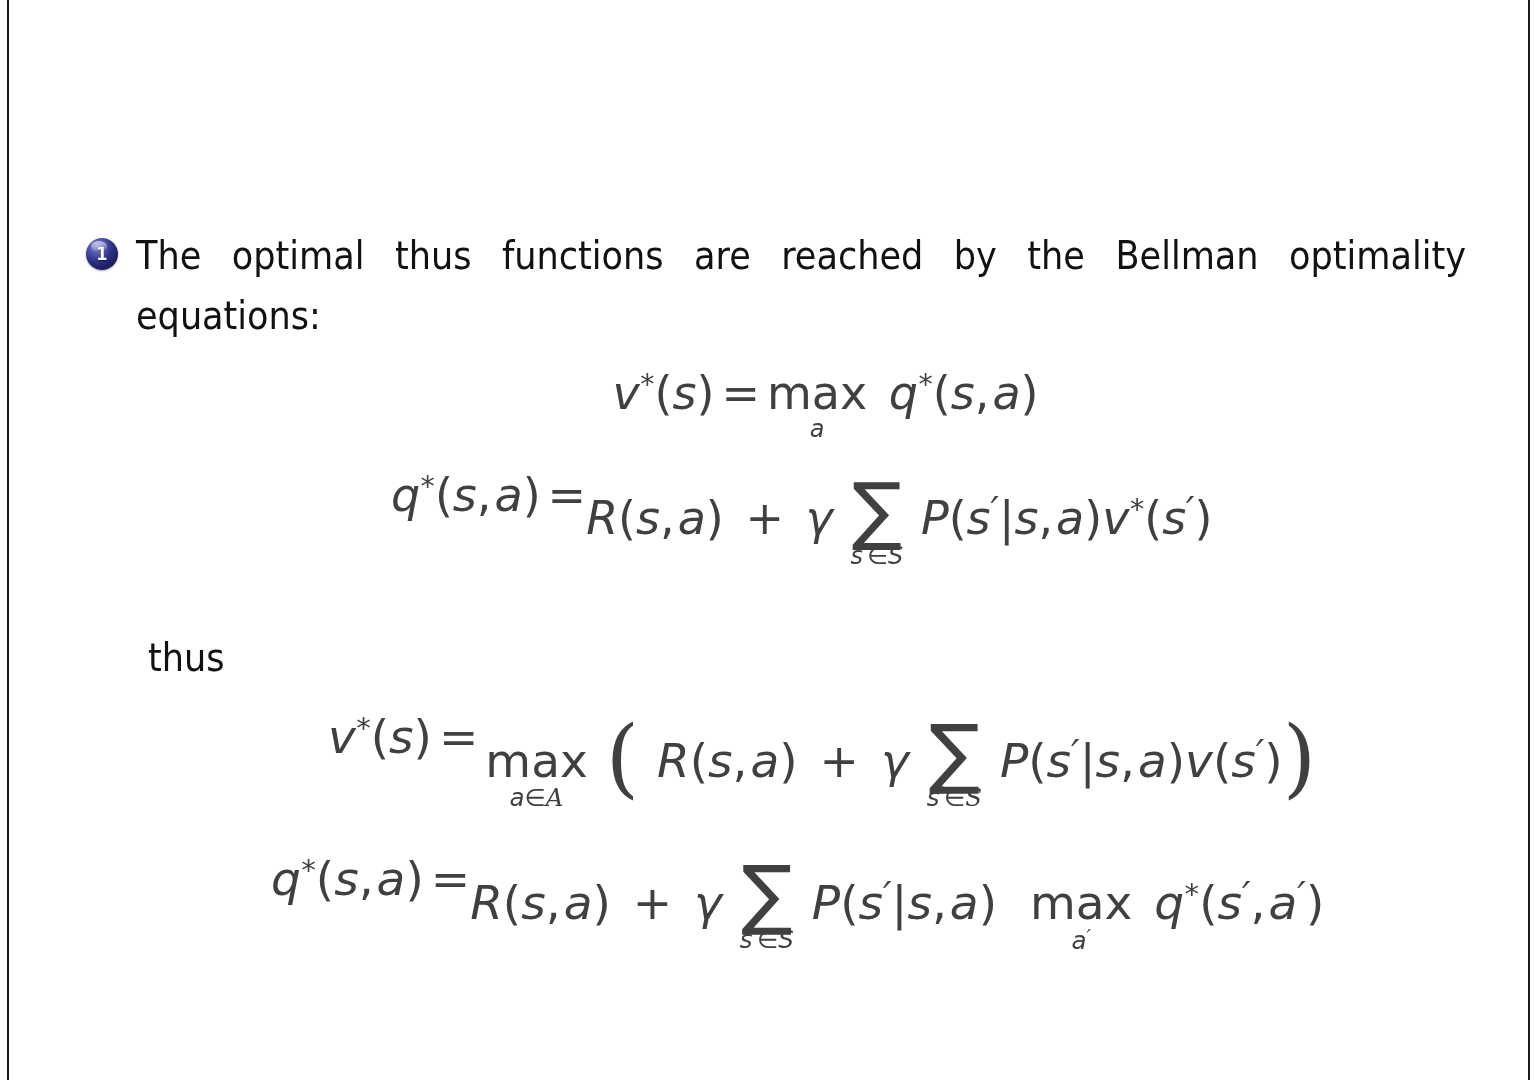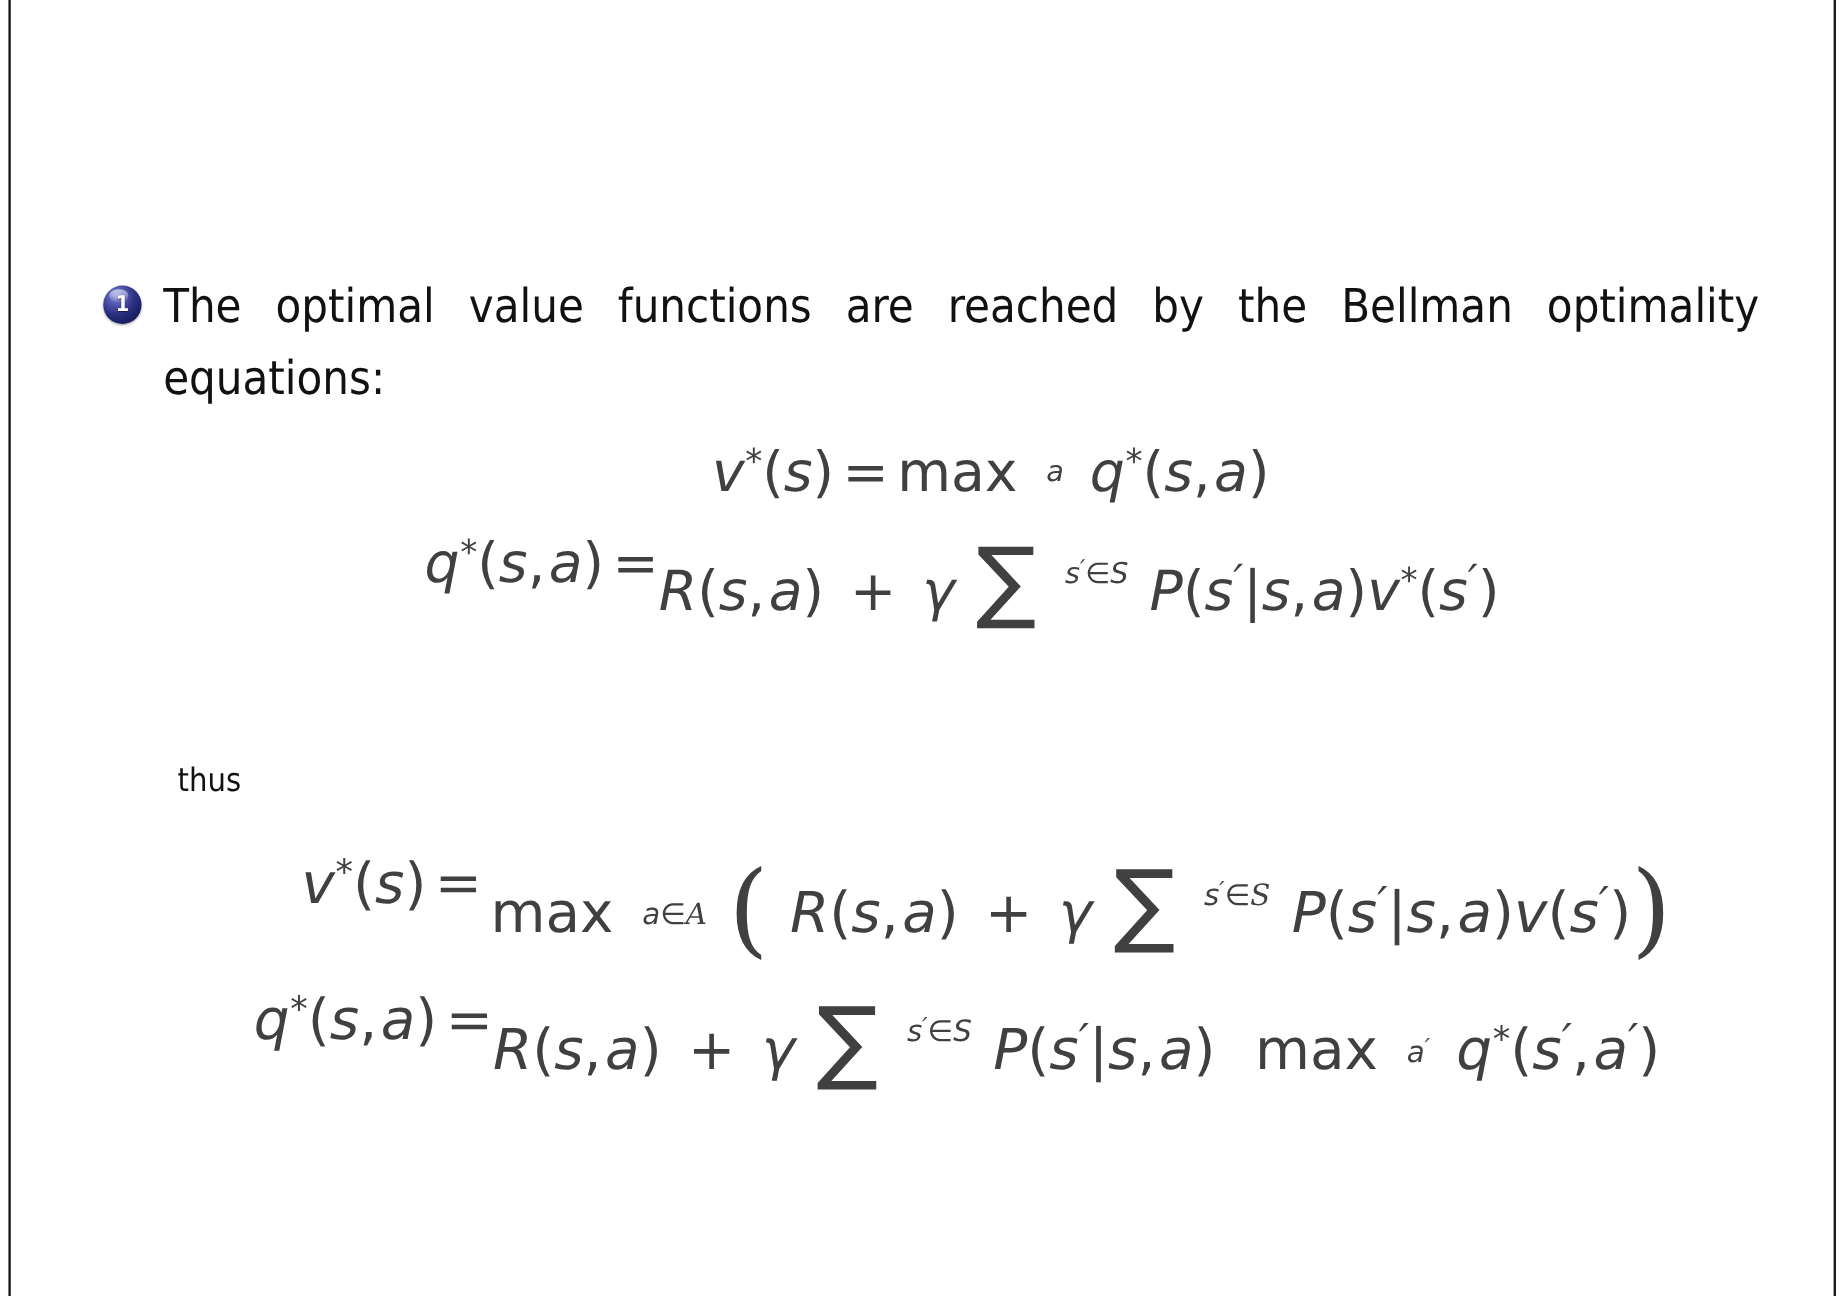--- a/index.html
+++ b/index.html
@@ -127,21 +127,21 @@
     text-align-last: left;
     word-spacing: 2px;
   }
 
   #thus-text {
     position: absolute;
     left: 148px;
     top: 497px;
     font-family: "DejaVu Sans Condensed", "Liberation Sans Narrow", "Liberation Sans", sans-serif;
     font-stretch: condensed;
-    font-size: 27px;
+    font-size: 39px;
     color: #111111;
   }
 
   
   .eqblock {
     position: absolute;
     width: 1536px;
     left: 16px;
     color: #404040;
     font-family: "DejaVu Sans", sans-serif;
@@ -172,25 +172,25 @@
     vertical-align: 0.30em;
     font-style: italic;
   }
   .paren { font-style: normal; }
   .thin { display: inline-block; width: 3px; }
   .med  { display: inline-block; width: 7px; }
 
   
   .oplimits {
     display: inline-flex;
+    flex-direction: column;
     align-items: center;
     vertical-align: baseline;
     position: relative;
     top: 0;
-    gap: 24px;
   }
   .oplimits > .opmain { line-height: 1; }
   .oplimits > .oplim {
     font-size: 0.52em;
     line-height: 1.05;
     margin-top: 1px;
     font-style: italic;
     white-space: nowrap;
   }
   .bigsum {
@@ -225,21 +225,21 @@
   <div class="frame-edge-left"></div>
   <div class="frame-edge-right"></div>
 
 
   <div id="body">
 
     <div class="bullet-row">
       <span class="enum-ball">
         <span class="enum-num">1</span>
       </span>
-      <span class="bullet-text">The optimal value functions are reached by the Bellman optimality equations:</span>
+      <span class="bullet-text">The optimal thus functions are reached by the Bellman optimality equations:</span>
     </div>
 
     <div class="eqblock mathsize-1" style="top:232px;">
 
       <div class="eqrow" style="margin-bottom:30px;">
         <span class="lhs" style="width:185px;">
           <span class="mi">v</span><span class="star">*</span><span class="paren">(</span><span class="mi">s</span><span class="paren">)</span>
         </span>
         <span class="med"></span>
         <span class="mop">=</span>

